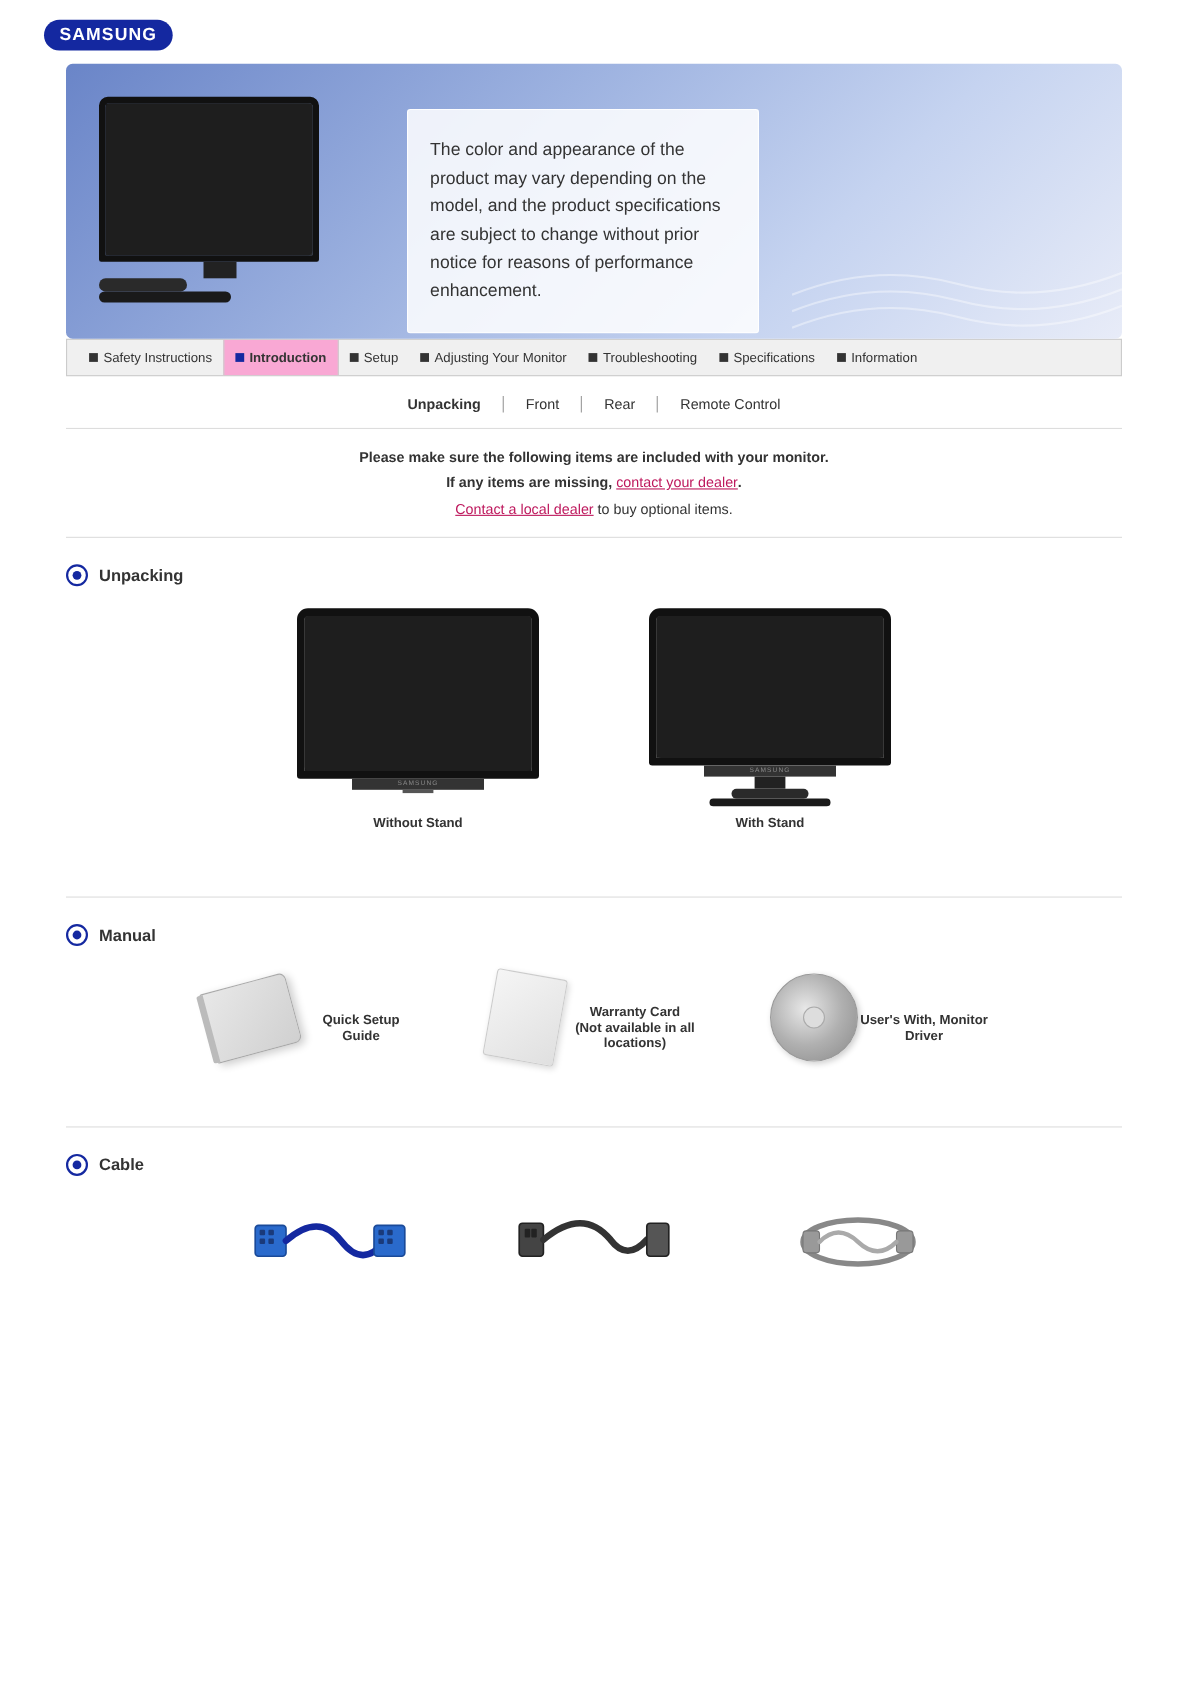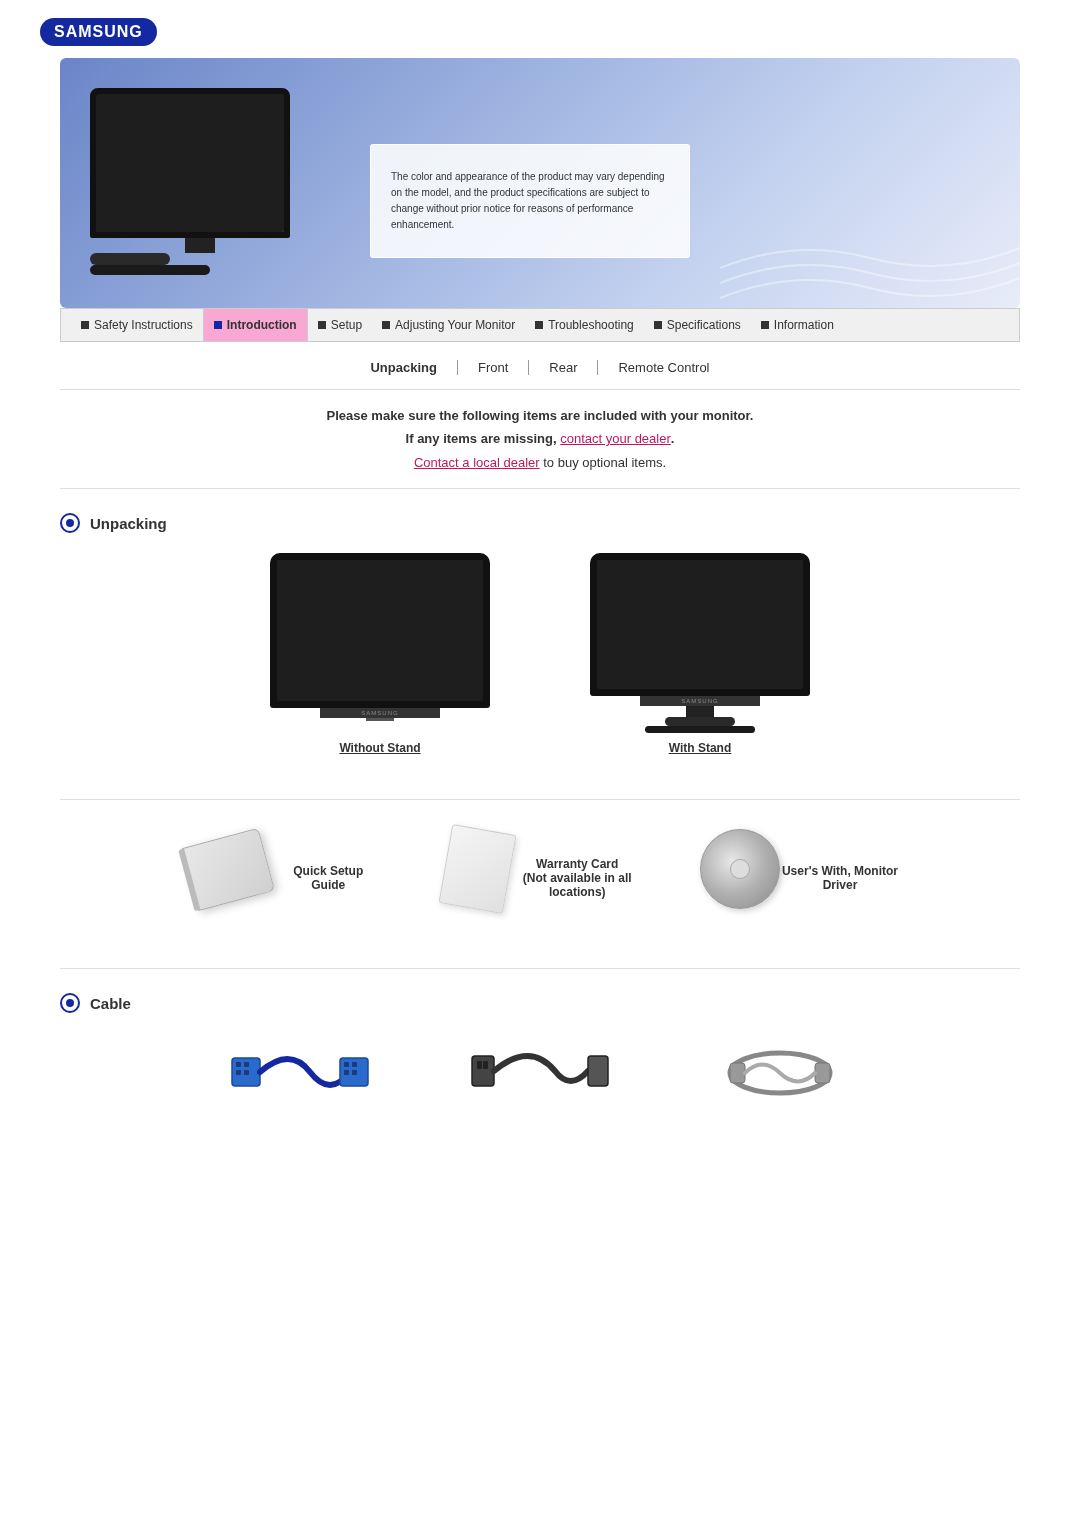--- a/index.html
+++ b/index.html
@@ -56,21 +56,21 @@
       border-radius: 8px 8px 2px 2px;
       border: 6px solid #111;
       position: relative;
     }
     .hero-text-box {
       background: rgba(255,255,255,0.85);
       border: 1px solid rgba(255,255,255,0.9);
       padding: 24px 20px;
       max-width: 320px;
       margin-left: 60px;
-      font-size: 10px;
+      font-size: 16px;
       color: #333;
       line-height: 1.6;
       border-radius: 3px;
       margin-top: 36px;
     }
 
     
     .nav-bar {
       width: 960px;
       margin: 0 auto;
@@ -183,22 +183,21 @@
       border-radius: 50%;
       background: #1428a0;
     }
 
     
     .unpacking-grid {
       display: flex;
       justify-content: center;
       gap: 80px;
       padding: 0 60px;
-      margin-bottom: 20px;
-      text-decoration: underline;
+      margin-bottom: 36px;
     }
     .unpacking-item {
       display: flex;
       flex-direction: column;
       align-items: center;
     }
     .monitor-img {
       width: 240px;
       height: 180px;
       position: relative;
@@ -464,20 +463,26 @@
         <div style="width:110px;height:8px;background:#1a1a1a;border-radius:4px;margin:0 auto;"></div>
       </div>
       <div class="item-label">With Stand</div>
     </div>
   </div>
 </div>
 
 <hr class="divider">
 
 <div class="section">
+  <div class="section-header">
+    <span class="section-icon">
+      <span class="section-icon-inner"></span>
+    </span>
+    <span>Manual</span>
+  </div>
 
   <div class="manual-grid">
 
     <div class="manual-item">
       <div class="manual-icon">
         <div class="booklet"></div>
       </div>
       <div class="item-label">Quick Setup Guide</div>
     </div>
 

